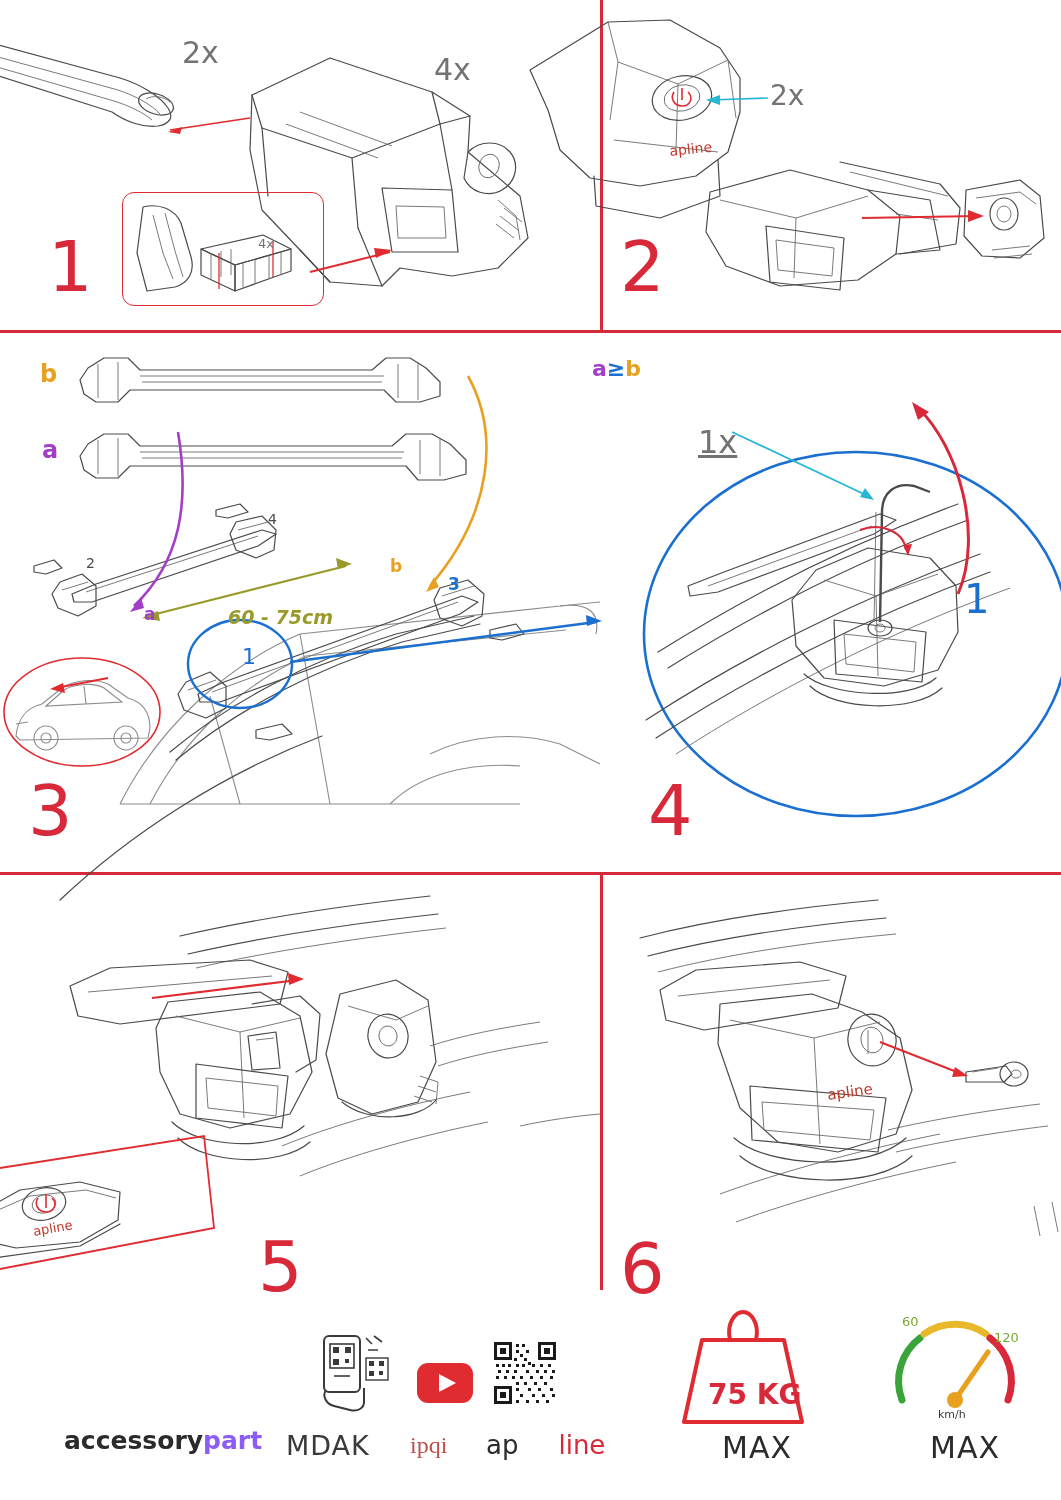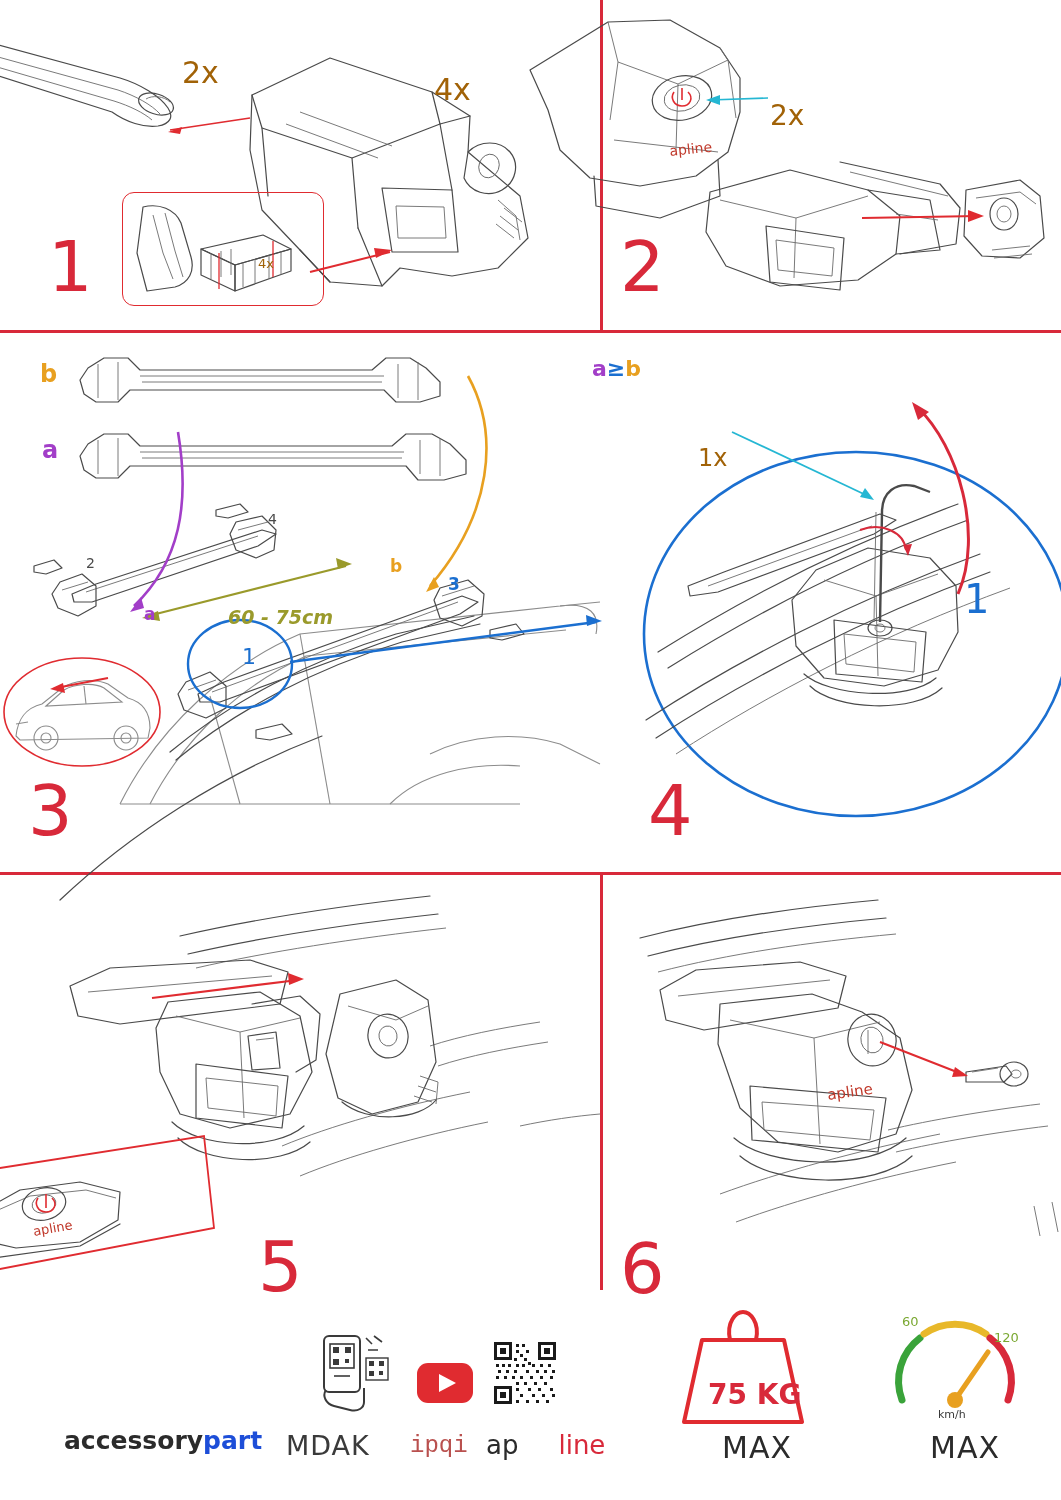--- a/index.html
+++ b/index.html
@@ -47,51 +47,51 @@
   svg { display: block; overflow: visible; }
   .ln { fill: none; stroke: #4a4a4a; stroke-width: 1.2; stroke-linejoin: round; stroke-linecap: round; }
   .ln-thin { fill: none; stroke: #6b6b6b; stroke-width: 0.9; }
   .ln-car { fill: none; stroke: #8c8c8c; stroke-width: 1.1; }
   .lbl {
     position: absolute;
     font-family: "DejaVu Sans", sans-serif;
     line-height: 1;
     white-space: nowrap;
   }
-  .cyan { color: #a16207; margin-top: 20px; }
+  .cyan { color: #737373; }
   .blue { color: #1b6fd0; }
   .grey { color: #9b9b9b; }
   .purple { color: #a23ec8; }
   .orange { color: #e8a020; }
   .olive { color: #9a9a2b; }
   .footer-title {
     position: absolute;
     font-family: "DejaVu Sans", sans-serif;
     color: #6b4fa8;
     font-size: 30px;
     letter-spacing: 0.5px;
   }
   .brand {
     position: absolute;
     font-family: "DejaVu Sans", sans-serif;
     font-size: 25px;
     font-weight: bold;
   }
   .brand .b1 { color: #2b2b2b; }
-  .brand .b2 { color: #1d4ed8; }
+  .brand .b2 { color: #8b5cf6; }
   .mdak {
     position: absolute;
     font-family: "DejaVu Sans", sans-serif;
     font-size: 27px;
     color: #3a3a3a;
     letter-spacing: 1px;
   }
   .ipqi {
     position: absolute;
-    font-family: Liberation Mono, monospace;
+    font-family: Liberation Serif, serif;
     font-size: 24px;
     color: #b9504e;
   }
   .apline {
     position: absolute;
     font-family: "DejaVu Sans", sans-serif;
     font-size: 26px;
   }
   .apline .ap { color: #2b2b2b; }
   .apline .line { color: #d8293a; margin-left: 40px; }
@@ -396,21 +396,21 @@
 
       <g>
         <path fill="none" stroke="#d8293a" stroke-width="2" d="M 232 196 C 254 188 276 198 278 216"></path>
         <path fill="#d8293a" d="M 280 222 l 4 -12 l -9 1 z"></path>
       </g>
     </svg>
 
     <span class="lbl" style="left:-36px; top:24px; font-size:22px; font-weight:bold;">
       <span class="purple">a</span><span class="blue">≥</span><span class="orange">b</span>
     </span>
-    <span class="lbl cyan" style="left:70px; top:92px; font-size:24px;">1x</span>
+    <span class="lbl cyan" style="left:70px; top:92px; font-size:32px;text-decoration:underline;">1x</span>
     <span class="lbl blue" style="left:336px; top:245px; font-size:40px;">1</span>
     <span class="step-num" style="left:20px; top:442px;">4</span>
   </div>
 
   <div class="panel" style="left:0; top:876px; width:600px; height:420px;">
     <svg width="600" height="420" viewBox="0 0 600 420">
 
       <g>
         <path class="ln" d="M 180 60 C 250 44 340 30 430 20"></path>
         <path class="ln" d="M 188 78 C 258 62 348 48 438 38"></path>

